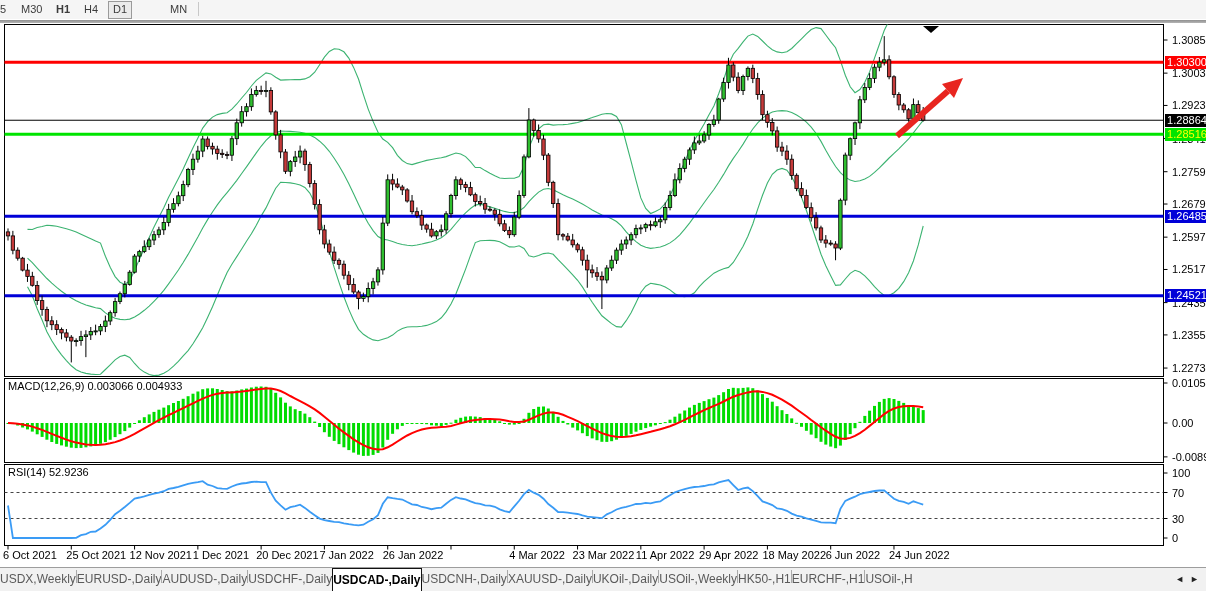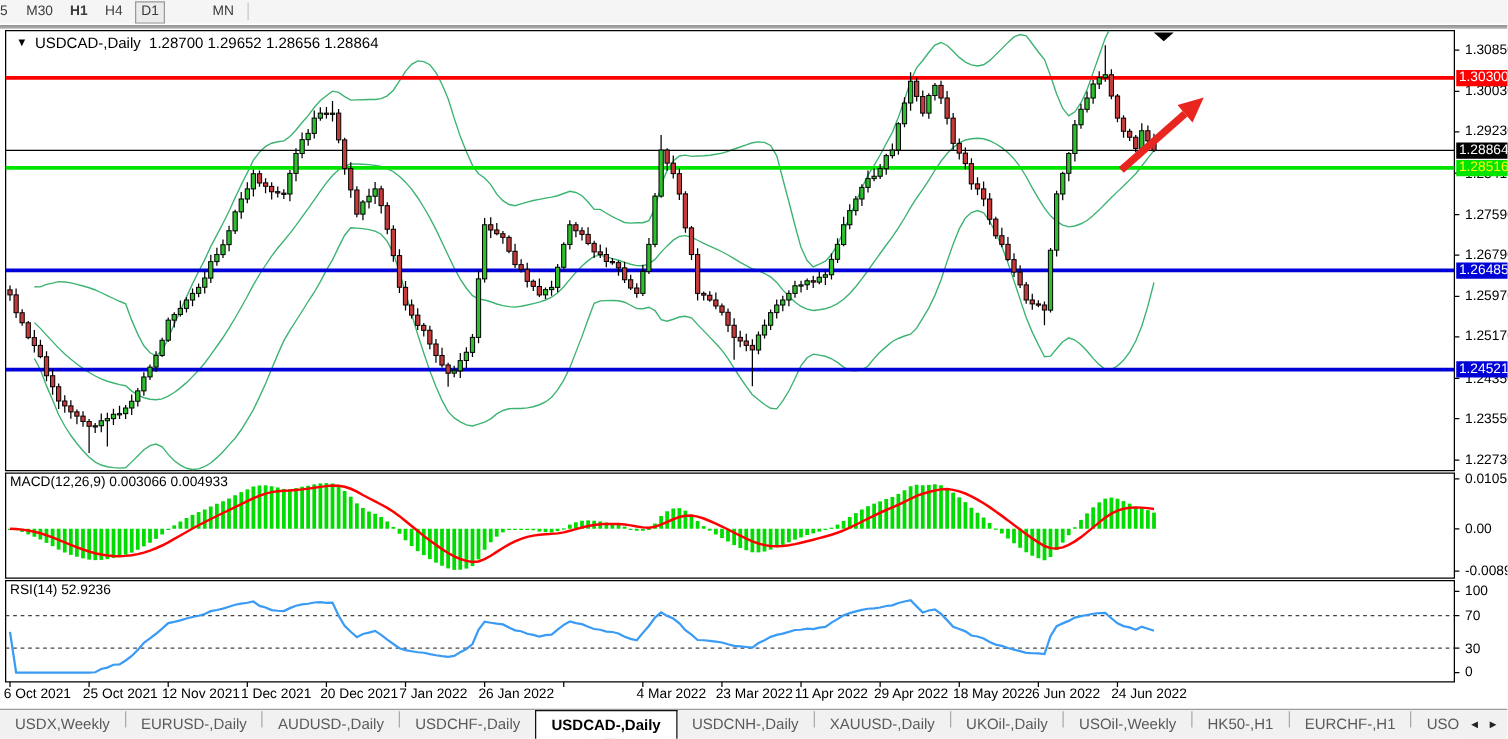--- a/index.html
+++ b/index.html
@@ -19,21 +19,21 @@
   #chart-title{left:13px;top:27px;font-size:12px;}
   #chart-title .marker{font-size:9px;position:relative;top:-1px;margin-right:6px;}
   .axis-label{position:absolute;left:1172px;font-size:11px;color:#000;white-space:nowrap;}
   .badge{position:absolute;left:1165px;width:44px;height:13px;font-size:11px;line-height:13px;
     text-align:center;white-space:nowrap;}
   .date-label{position:absolute;top:549px;font-size:11px;color:#000;white-space:nowrap;}
   svg{position:absolute;left:0;top:0;}
   
   #tabbar{position:absolute;left:0;top:567px;width:1206px;height:24px;background:#f1f1f1;
     border-top:1px solid #9d9d9d;white-space:nowrap;overflow:hidden;}
-  .tab{display:inline-block;height:23px;line-height:23px;padding:0 12px;font-size:12px;
+  .tab{display:inline-block;height:23px;line-height:23px;padding:0 0;font-size:12px;
     color:#5a5a5a;cursor:default;vertical-align:top;}
   .tab.active{background:#fff;border:1px solid #111;border-bottom:none;color:#000;
     font-weight:700;height:23px;}
   .tabsep{display:inline-block;width:1px;height:13px;background:#aaa;vertical-align:middle;
     margin-top:-2px;}
   #tabscroll{position:absolute;right:0;top:0;height:23px;background:#f1f1f1;padding:0 4px;
     font-size:9px;color:#222;line-height:23px;}
   #tabscroll span{margin:0 3px;cursor:default;}
 </style>
 </head>
@@ -685,23 +685,20 @@
       <line x1="450.98800000000006" y1="545.5" x2="450.98800000000006" y2="549.5" stroke="#000" stroke-width="1"></line>
       <line x1="514.272" y1="545.5" x2="514.272" y2="549.5" stroke="#000" stroke-width="1"></line>
       <line x1="577.556" y1="545.5" x2="577.556" y2="549.5" stroke="#000" stroke-width="1"></line>
       <line x1="640.84" y1="545.5" x2="640.84" y2="549.5" stroke="#000" stroke-width="1"></line>
       <line x1="704.124" y1="545.5" x2="704.124" y2="549.5" stroke="#000" stroke-width="1"></line>
       <line x1="767.408" y1="545.5" x2="767.408" y2="549.5" stroke="#000" stroke-width="1"></line>
       <line x1="830.692" y1="545.5" x2="830.692" y2="549.5" stroke="#000" stroke-width="1"></line>
       <line x1="893.9760000000001" y1="545.5" x2="893.9760000000001" y2="549.5" stroke="#000" stroke-width="1"></line>
     </svg>
 
-  <div id="chart-title" class="ovl">
-    <span class="marker">▼</span><span>USDCAD-,Daily</span>&nbsp;&nbsp;<span>1.28700 1.29652 1.28656 1.28864</span>
-  </div>
   <div id="macd-label" class="ovl" style="left:8px;top:380px;">
     <span>MACD(12,26,9)</span>&nbsp;<span>0.003066 0.004933</span>
   </div>
   <div id="rsi-label" class="ovl" style="left:8px;top:466px;">
     <span>RSI(14)</span>&nbsp;<span>52.9236</span>
   </div>
 
   <div id="labels-layer">
       <div class="axis-label" style="top: 34px;">1.30850</div>
       <div class="axis-label" style="top: 67.128px;">1.30030</div>

